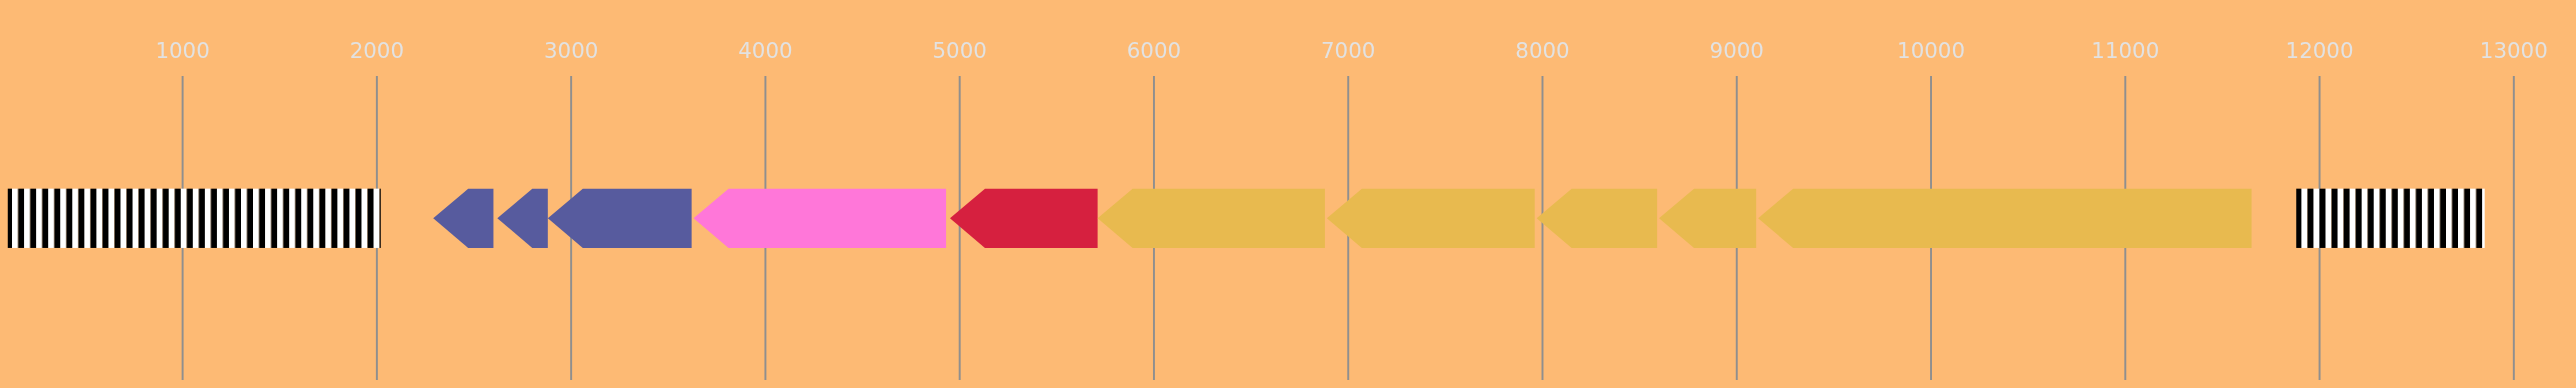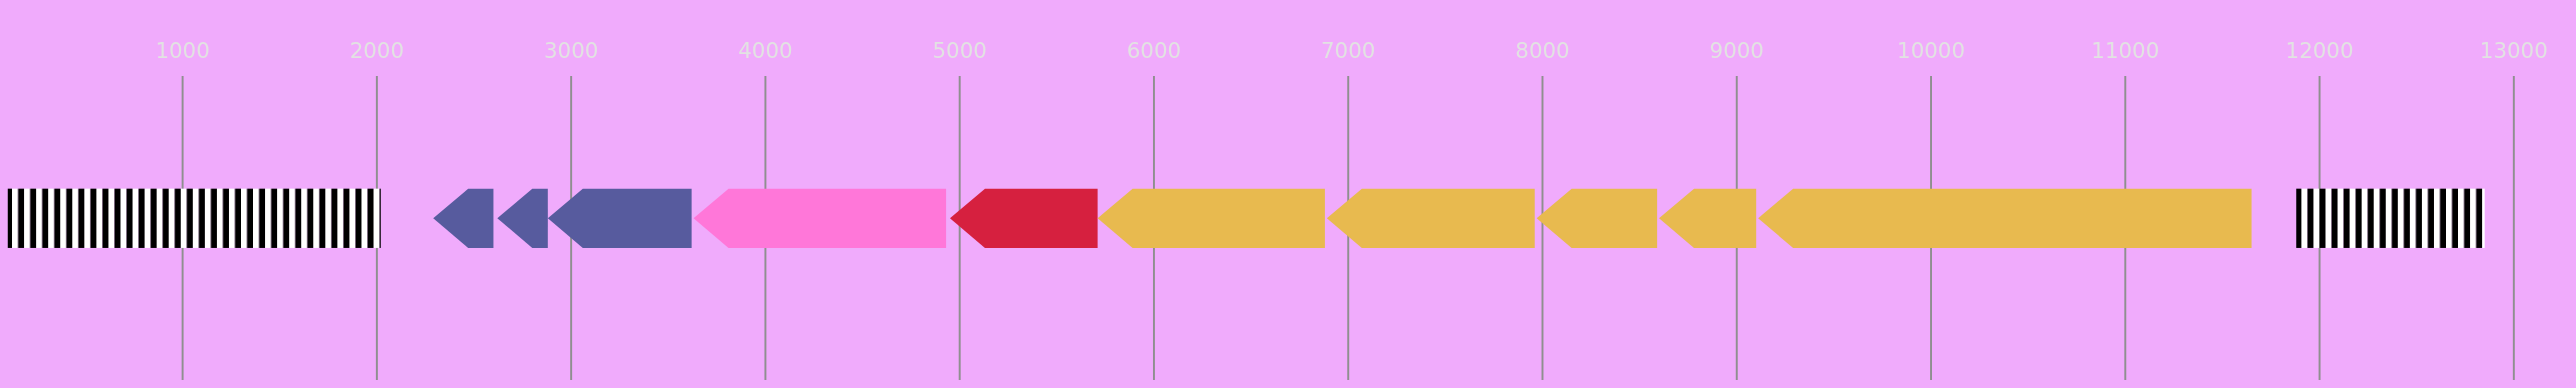--- a/index.html
+++ b/index.html
@@ -4,21 +4,21 @@
 <style>
   html, body {
     margin: 0;
     padding: 0;
     background: #000000;
   }
   .figure {
     position: relative;
     width: 2576px;
     height: 389px;
-    background: #f0abfc;
+    background: #fdba74;
     overflow: hidden;
   }
   .figure svg {
     display: block;
     width: 100%;
     height: 100%;
   }
   .tick-label {
     font-family: "DejaVu Sans", "Liberation Sans", sans-serif;
     font-size: 22px;

